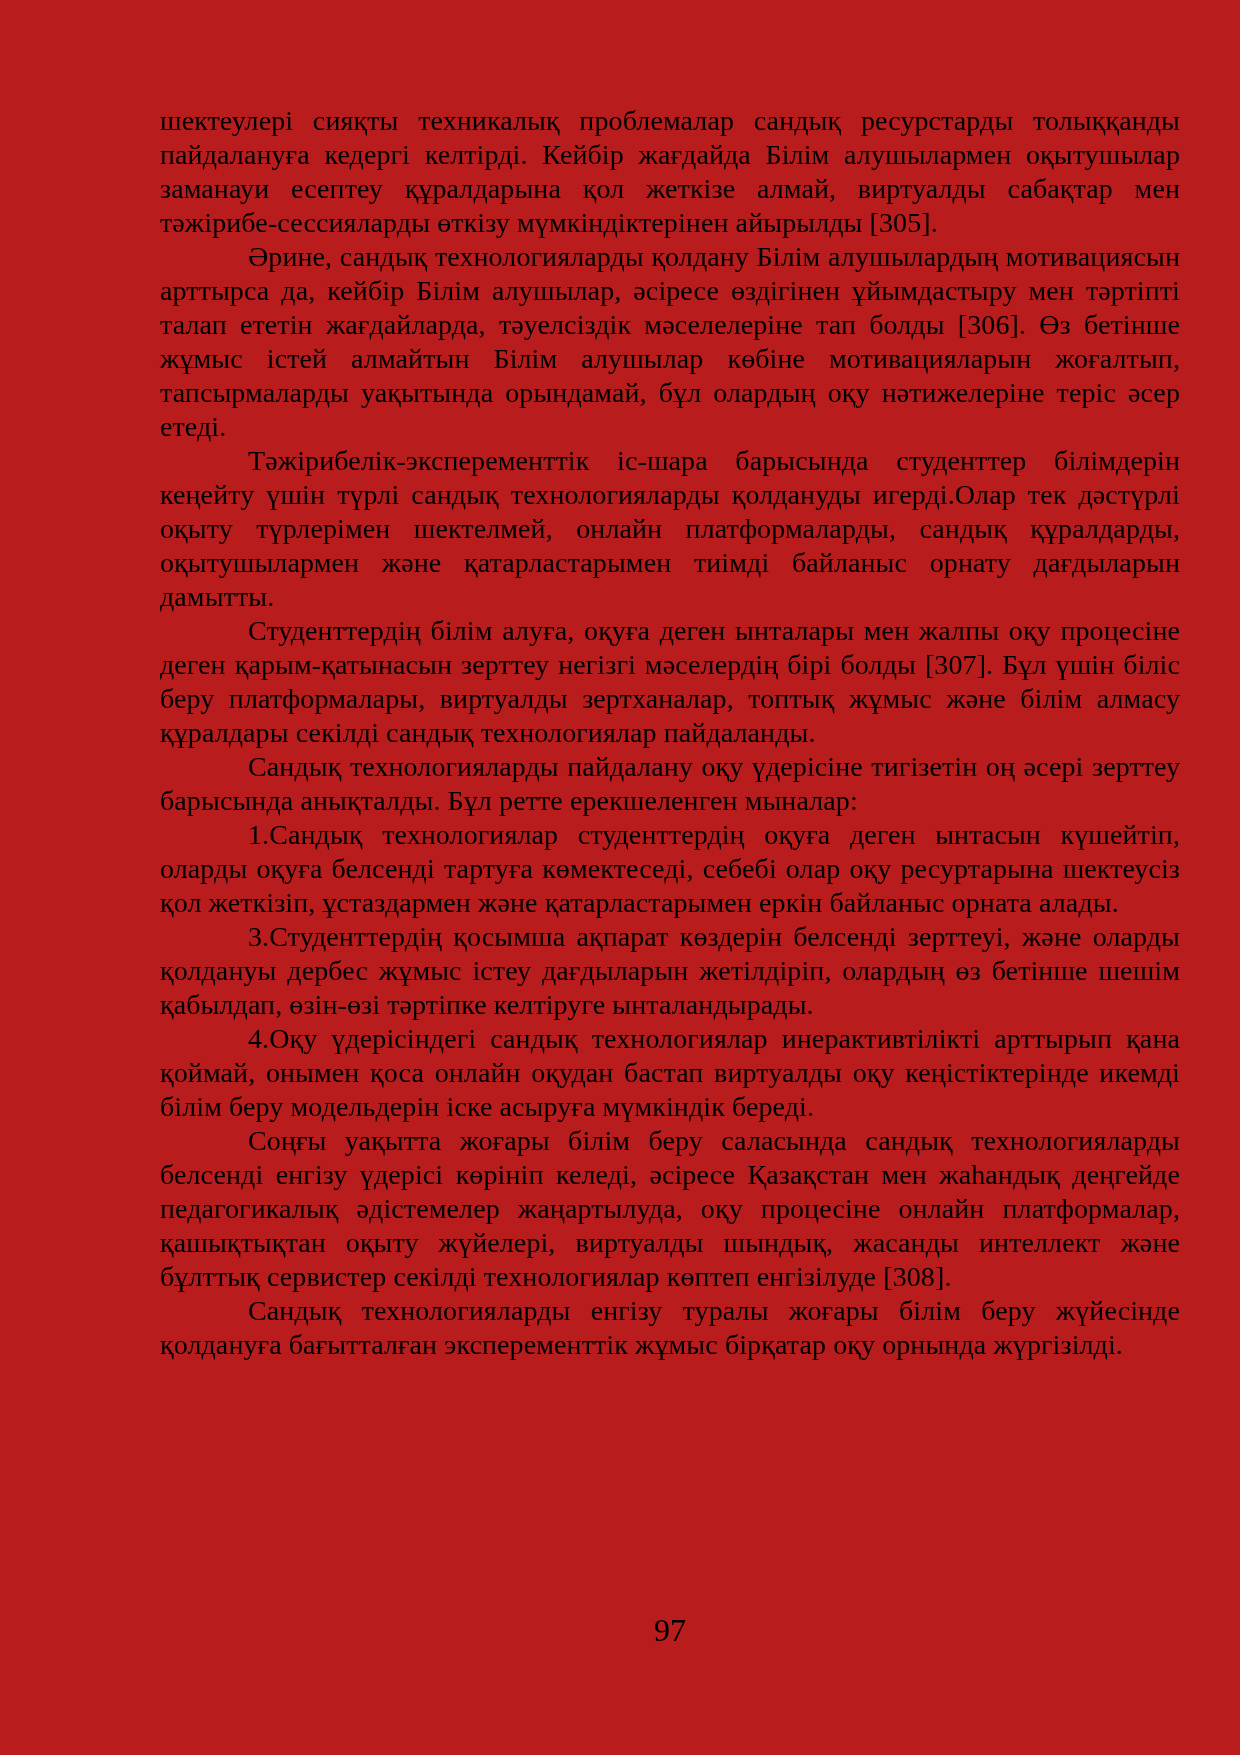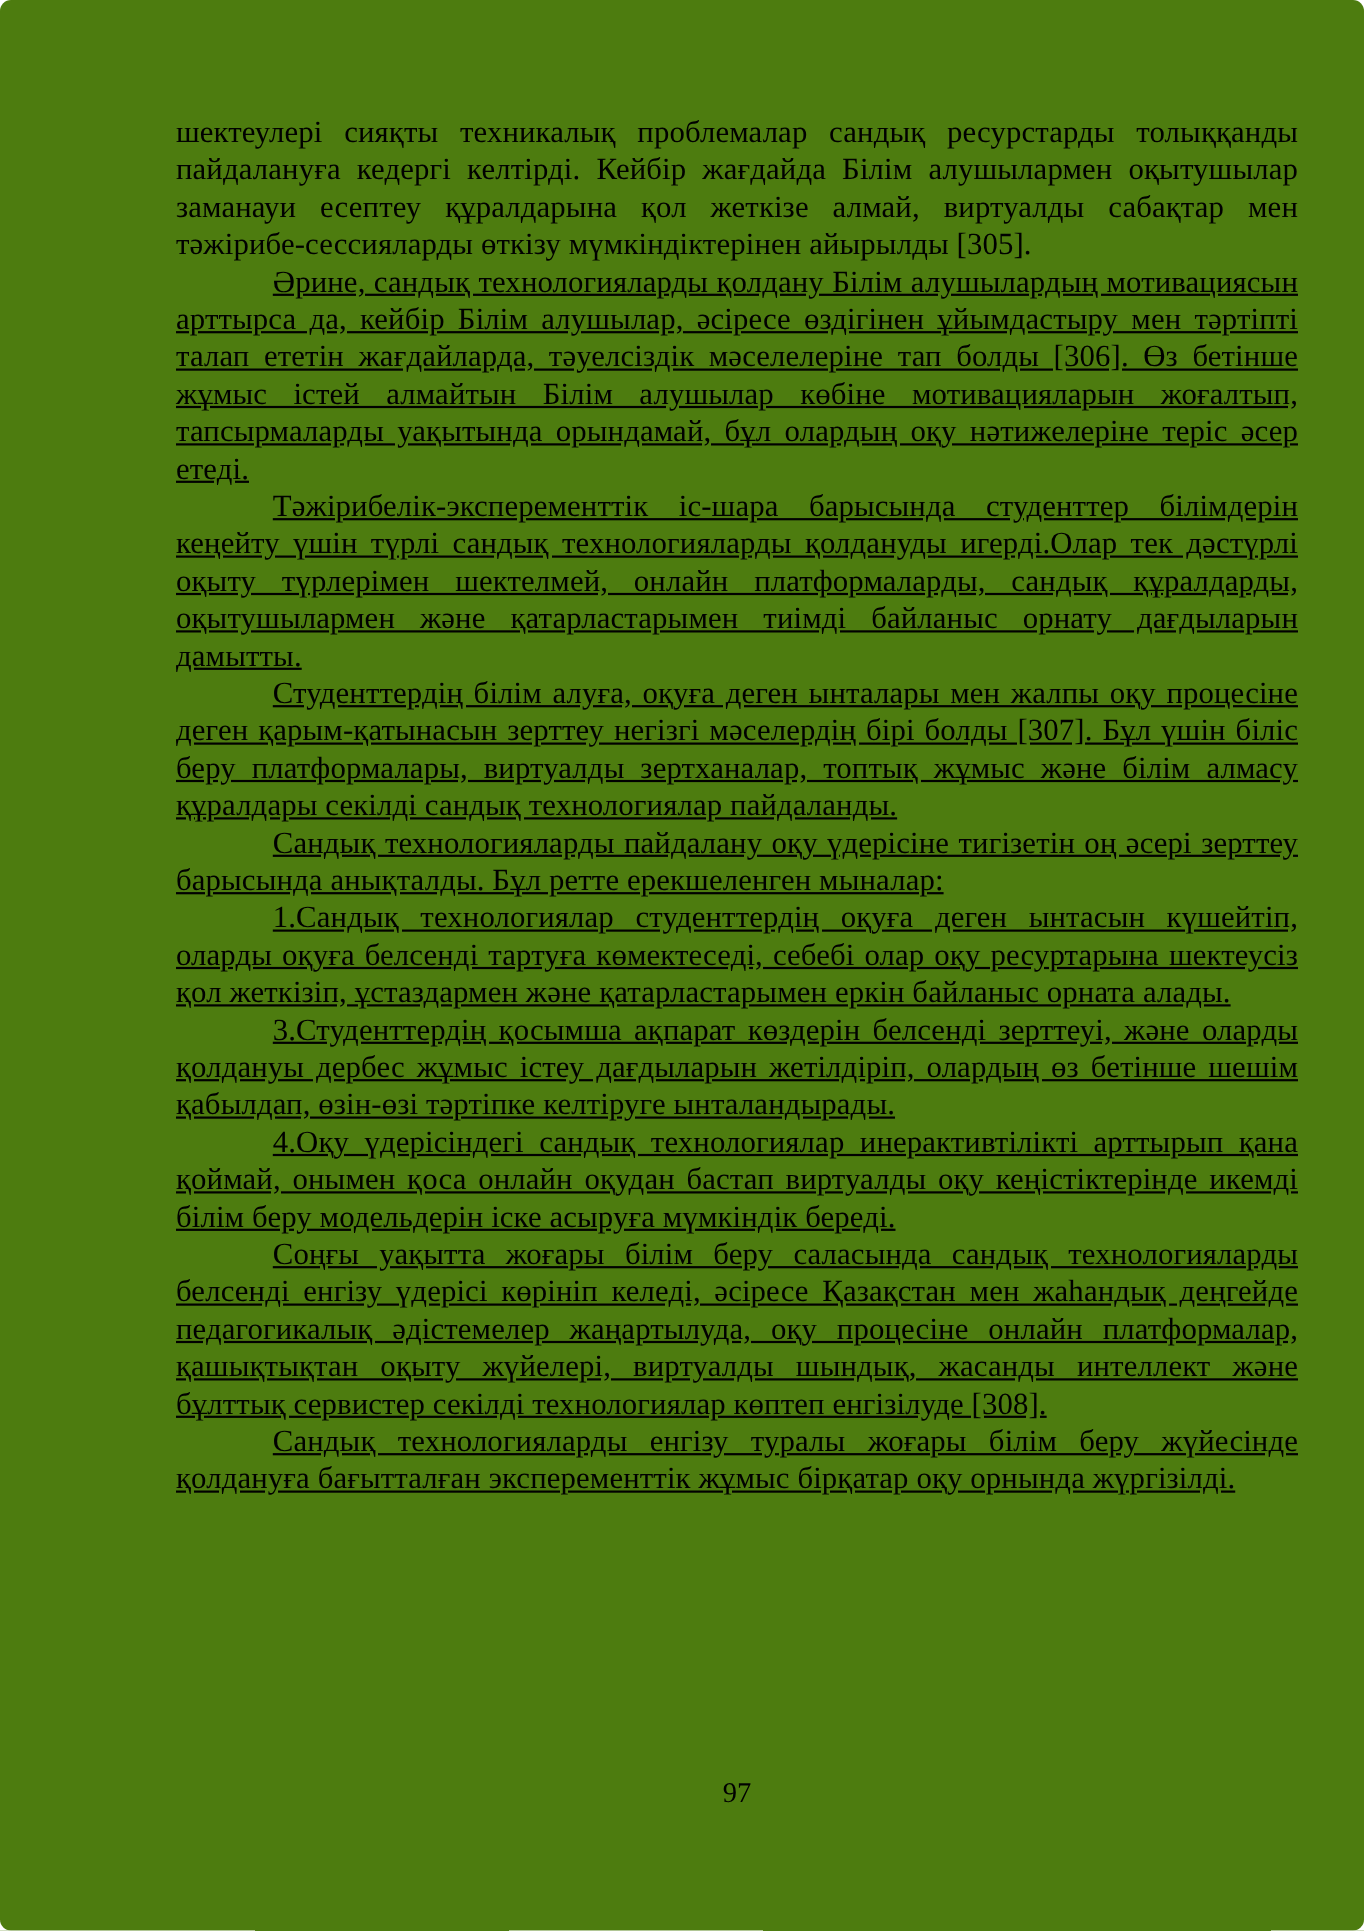--- a/index.html
+++ b/index.html
@@ -4,52 +4,50 @@
 <style>
   html, body {
     margin: 0;
     padding: 0;
     background: #ffffff;
   }
   .page {
     position: relative;
     width: 1240px;
     height: 1755px;
-    background: #4d7c0f;
+    background: #b91c1c;
     color: #000000;
     font-family: "Liberation Serif", "DejaVu Serif", serif;
     overflow: hidden;
-    border-radius: 10px;
   }
   .text-block {
     position: absolute;
     left: 160px;
     top: 104px;
     width: 1020px;
     font-size: 28px;
     line-height: 34px;
     text-align: justify;
     letter-spacing: 0.1px;
   }
   .text-block p {
     margin: 0;
     padding: 0;
     text-indent: 0;
   }
   .text-block p.indent {
     text-indent: 88px;
-    text-decoration: underline;
   }
   .page-footer {
     position: absolute;
     left: 160px;
     top: 1614px;
     width: 1020px;
     text-align: center;
-    font-size: 26px;
+    font-size: 32px;
     line-height: 32px;
   }
 </style>
 </head>
 <body>
 
 <div class="page">
 
   <div class="text-block" id="text-block">
       <p>шектеулері сияқты техникалық проблемалар сандық ресурстарды толыққанды пайдалануға кедергі келтірді. Кейбір жағдайда Білім алушылармен оқытушылар заманауи есептеу құралдарына қол жеткізе алмай, виртуалды сабақтар мен тәжірибе-сессияларды өткізу мүмкіндіктерінен айырылды [305].</p>

